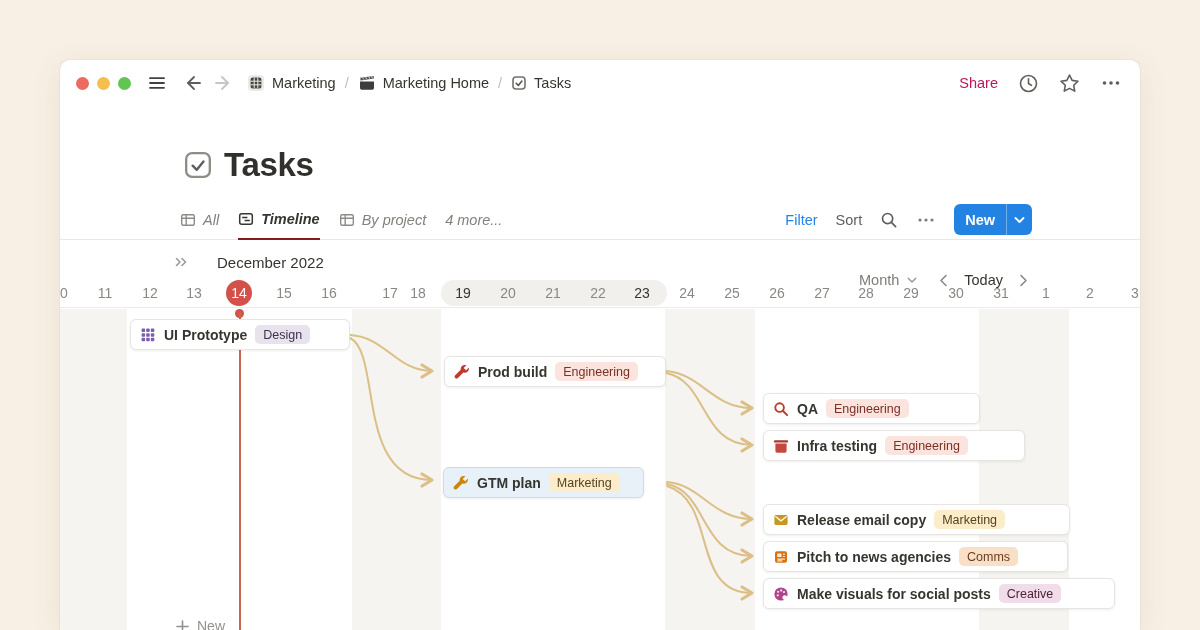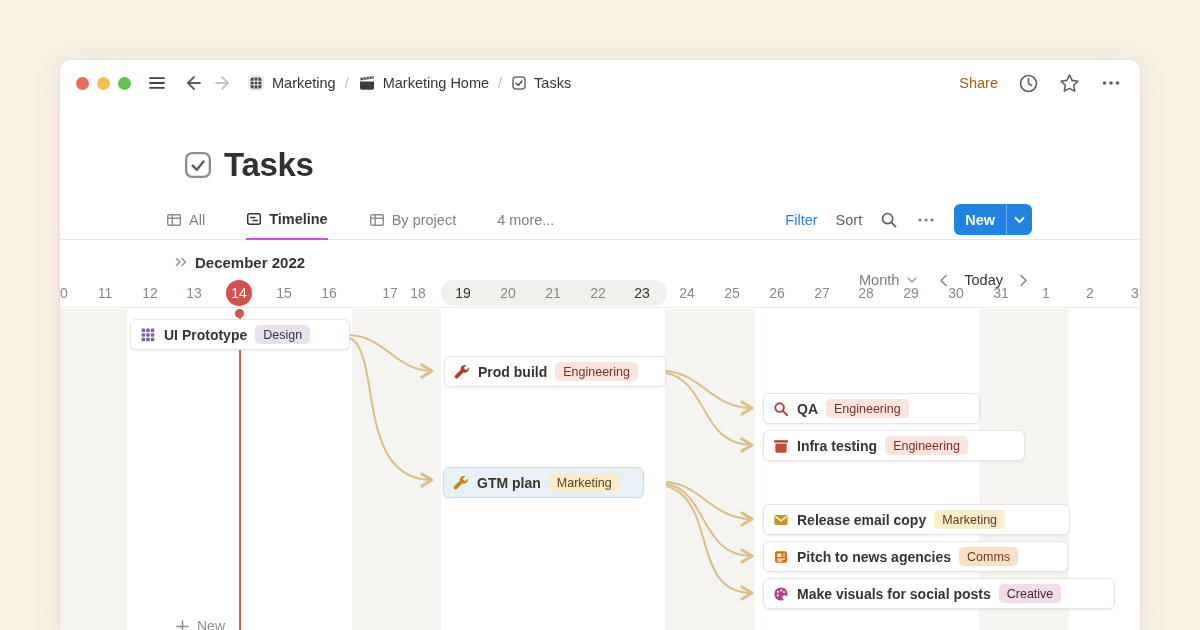--- a/index.html
+++ b/index.html
@@ -15,39 +15,39 @@
   .lights { display:flex; gap:8px; margin-right:16px; }
   .light { width:13px; height:13px; border-radius:50%; display:inline-block; }
   .light.red{ background:#EC6A5E; } .light.yellow{ background:#F4BF4F; } .light.green{ background:#61C554; }
   .tb-icon { flex:0 0 auto; }
   .crumbs { display:flex; align-items:center; gap:9px; margin-left:14px; font-size:14.5px; }
   .crumb { display:flex; align-items:center; gap:7px; cursor:pointer; }
   .crumb span { color:#37352F; }
   .sep { color:#C0BEB9; }
   .spacer { flex:1; }
   .right-group { display:flex; align-items:center; gap:20px; }
-  .share { font-size:14.5px; color:#a16207; cursor:pointer; }
+  .share { font-size:14.5px; color:#be185d; cursor:pointer; }
   
   .title-row { position:absolute; left:124px; top:82px; height:46px; display:flex; align-items:center; gap:12px; }
   .title-row h1 { font-size:33px; font-weight:700; letter-spacing:-.3px; color:#32302C; }
   
   .tabsrow { position:absolute; left:0; top:139px; width:100%; height:41px; border-bottom:1px solid #E9E8E5; }
-  .tabs { position:absolute; left:106px; top:0; height:41px; display:flex; gap:41px; }
+  .tabs { position:absolute; left:120px; top:0; height:41px; display:flex; gap:19px;font-style:italic; }
   .tab { display:flex; align-items:center; gap:7px; font-size:14.5px; color:#83817C; cursor:pointer; height:41px; }
-  .tab.active { color:#37352F; font-weight:700; border-bottom:2px solid #d946ef; }
+  .tab.active { color:#37352F; font-weight:700; border-bottom:2px solid #7f1d1d; }
   .toolbar-right { position:absolute; right:108px; top:0; height:41px; display:flex; align-items:center; gap:18px; }
   .filter { color:#2383E2; font-size:14.5px; cursor:pointer; }
   .sort { color:#5F5E5B; font-size:14.5px; cursor:pointer; }
   .new-btn { display:flex; align-items:center; background:#2383E2; border-radius:6px; height:31px; color:#fff; cursor:pointer; overflow:hidden; }
   .new-btn .lbl { font-size:14.5px; font-weight:700; padding:0 11px; }
   .new-btn .divider { width:1px; height:31px; background:rgba(255,255,255,.35); }
   .new-btn .chev { padding:0 7px; display:flex; align-items:center; }
   
   .tl-header { position:absolute; left:114px; right:112px; top:187px; height:30px; display:flex; align-items:center; }
-  .month-title { font-size:15px; font-weight:700; color:#37352F; margin-left:6px; }
+  .month-title { font-size:15px; font-weight:400; color:#37352F; margin-left:28px; }
   .tl-nav { margin-left:auto; display:flex; align-items:center; gap:8px;margin-top:36px; }
   .scale { font-size:14.5px; color:#7D7C78; cursor:pointer; }
   .today { font-size:14.5px; color:#37352F; cursor:pointer; margin:0 8px; }
   
   .date-row { position:absolute; left:0; top:218px; width:100%; height:30px; border-bottom:1px solid #ECEBE8; }
   .week-pill { position:absolute; left:381px; top:2px; width:226px; height:26px; border-radius:13px; background:#F1F0ED; }
   .date-cell { position:absolute; top:1px; width:44px; height:28px; line-height:28px; text-align:center; font-size:14px; color:#8A8883; }
   .date-cell.emph { color:#37352F; font-weight:500; }
   .date-cell.today-cell { display:flex; align-items:center; justify-content:center; }
   .today-circle { width:26px; height:26px; border-radius:50%; background:#D4504A; color:#fff; line-height:26px; text-align:center; font-size:14px; font-weight:500; }

